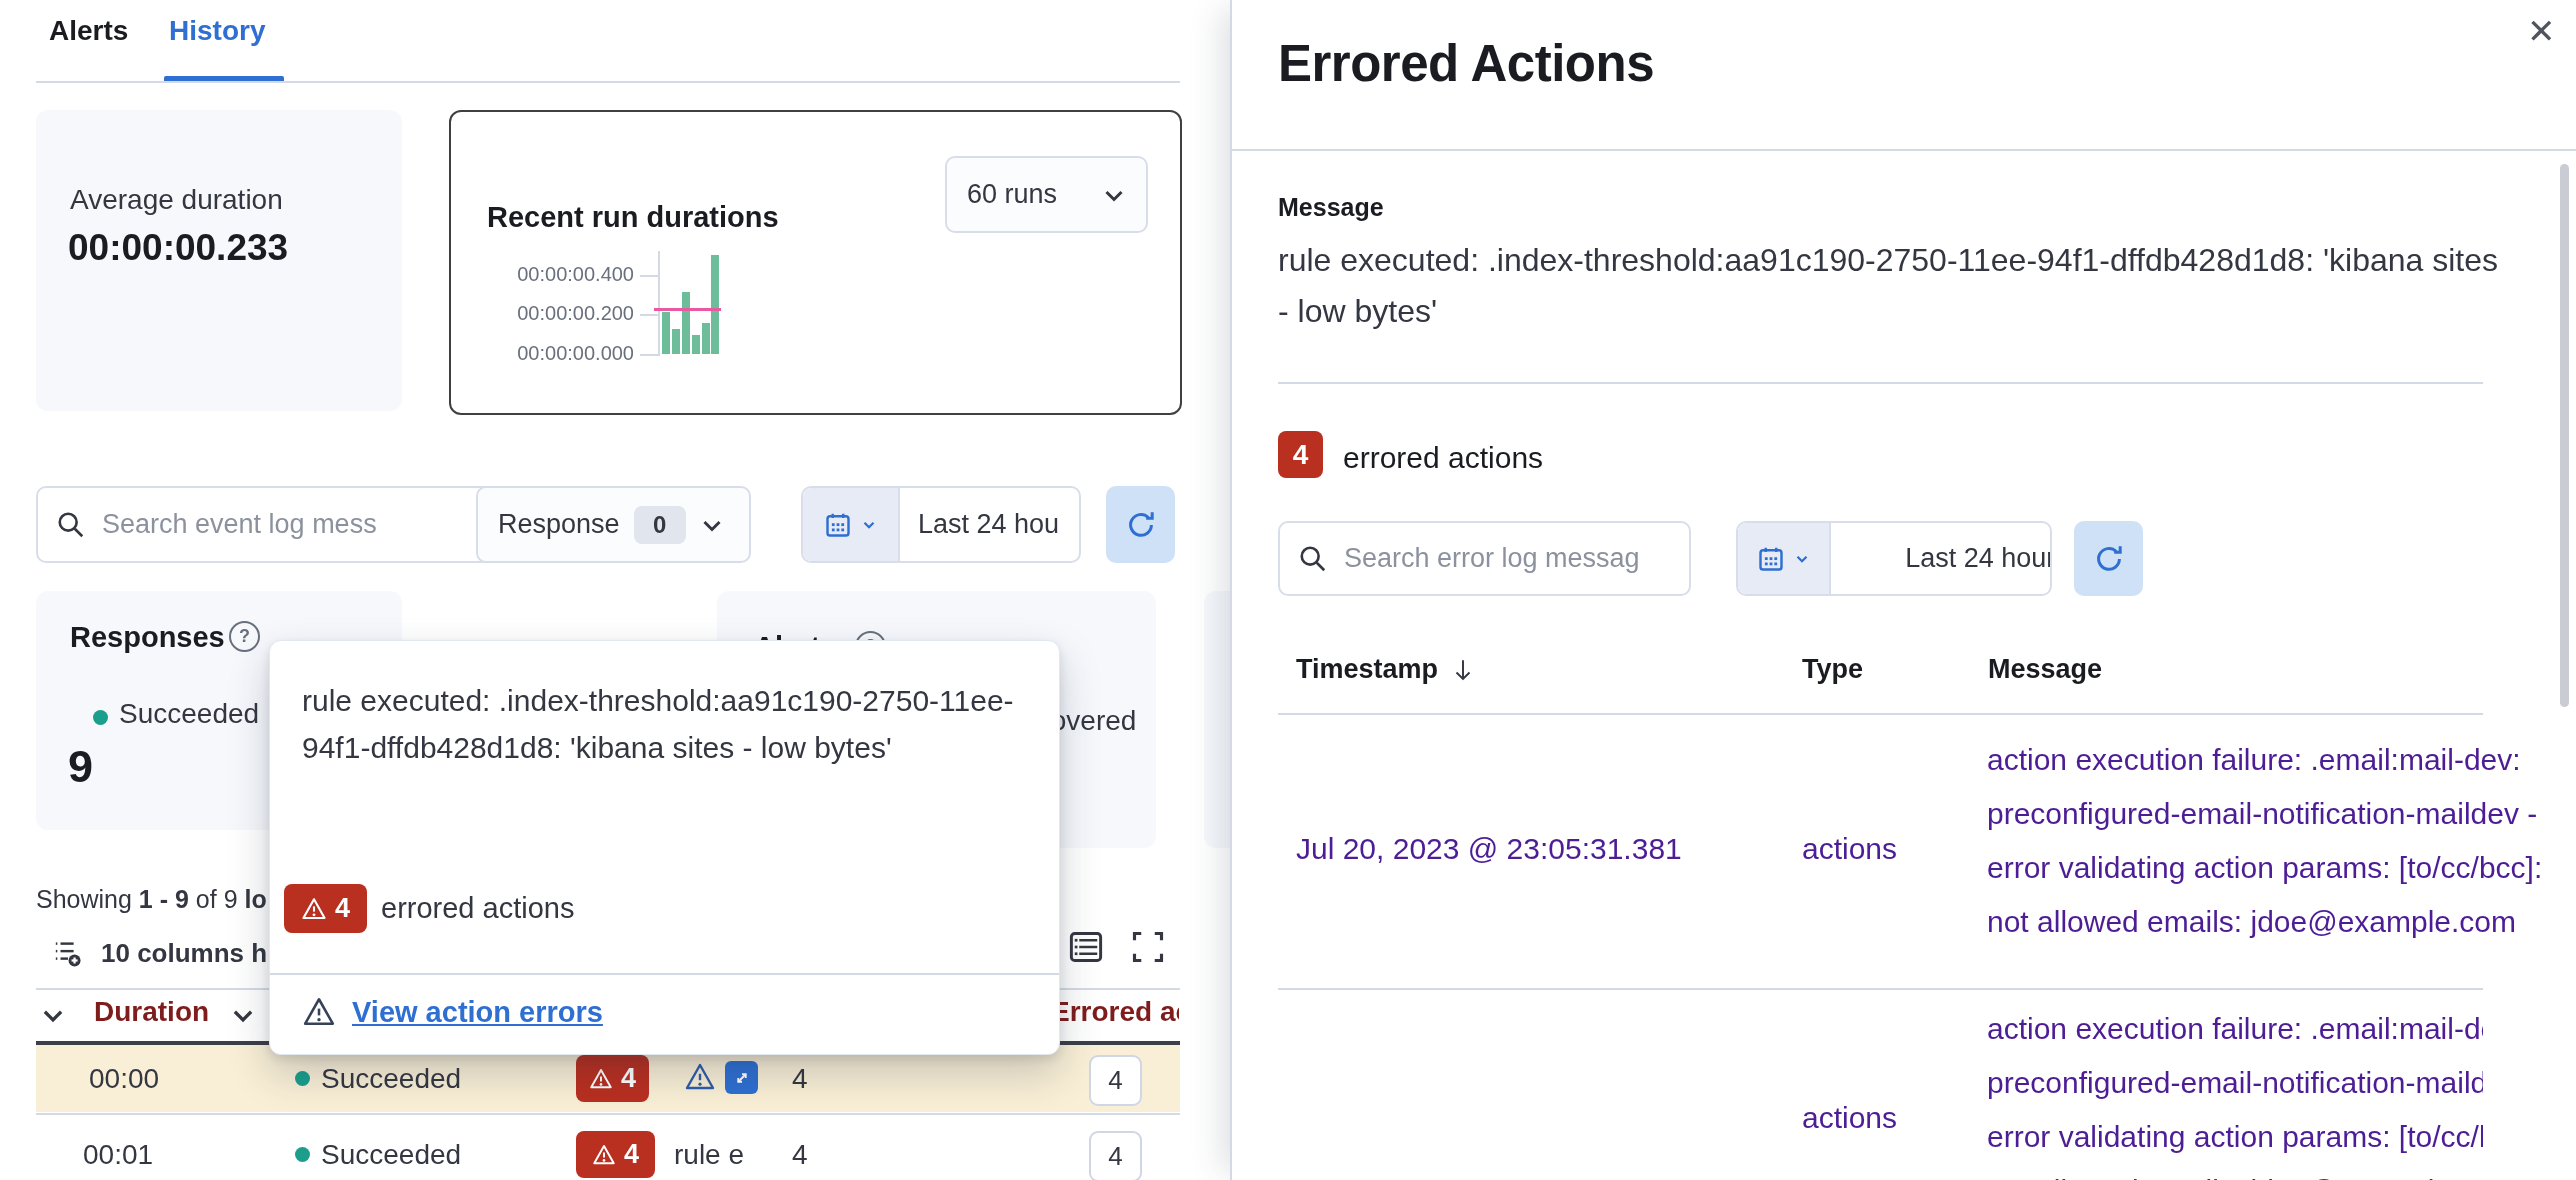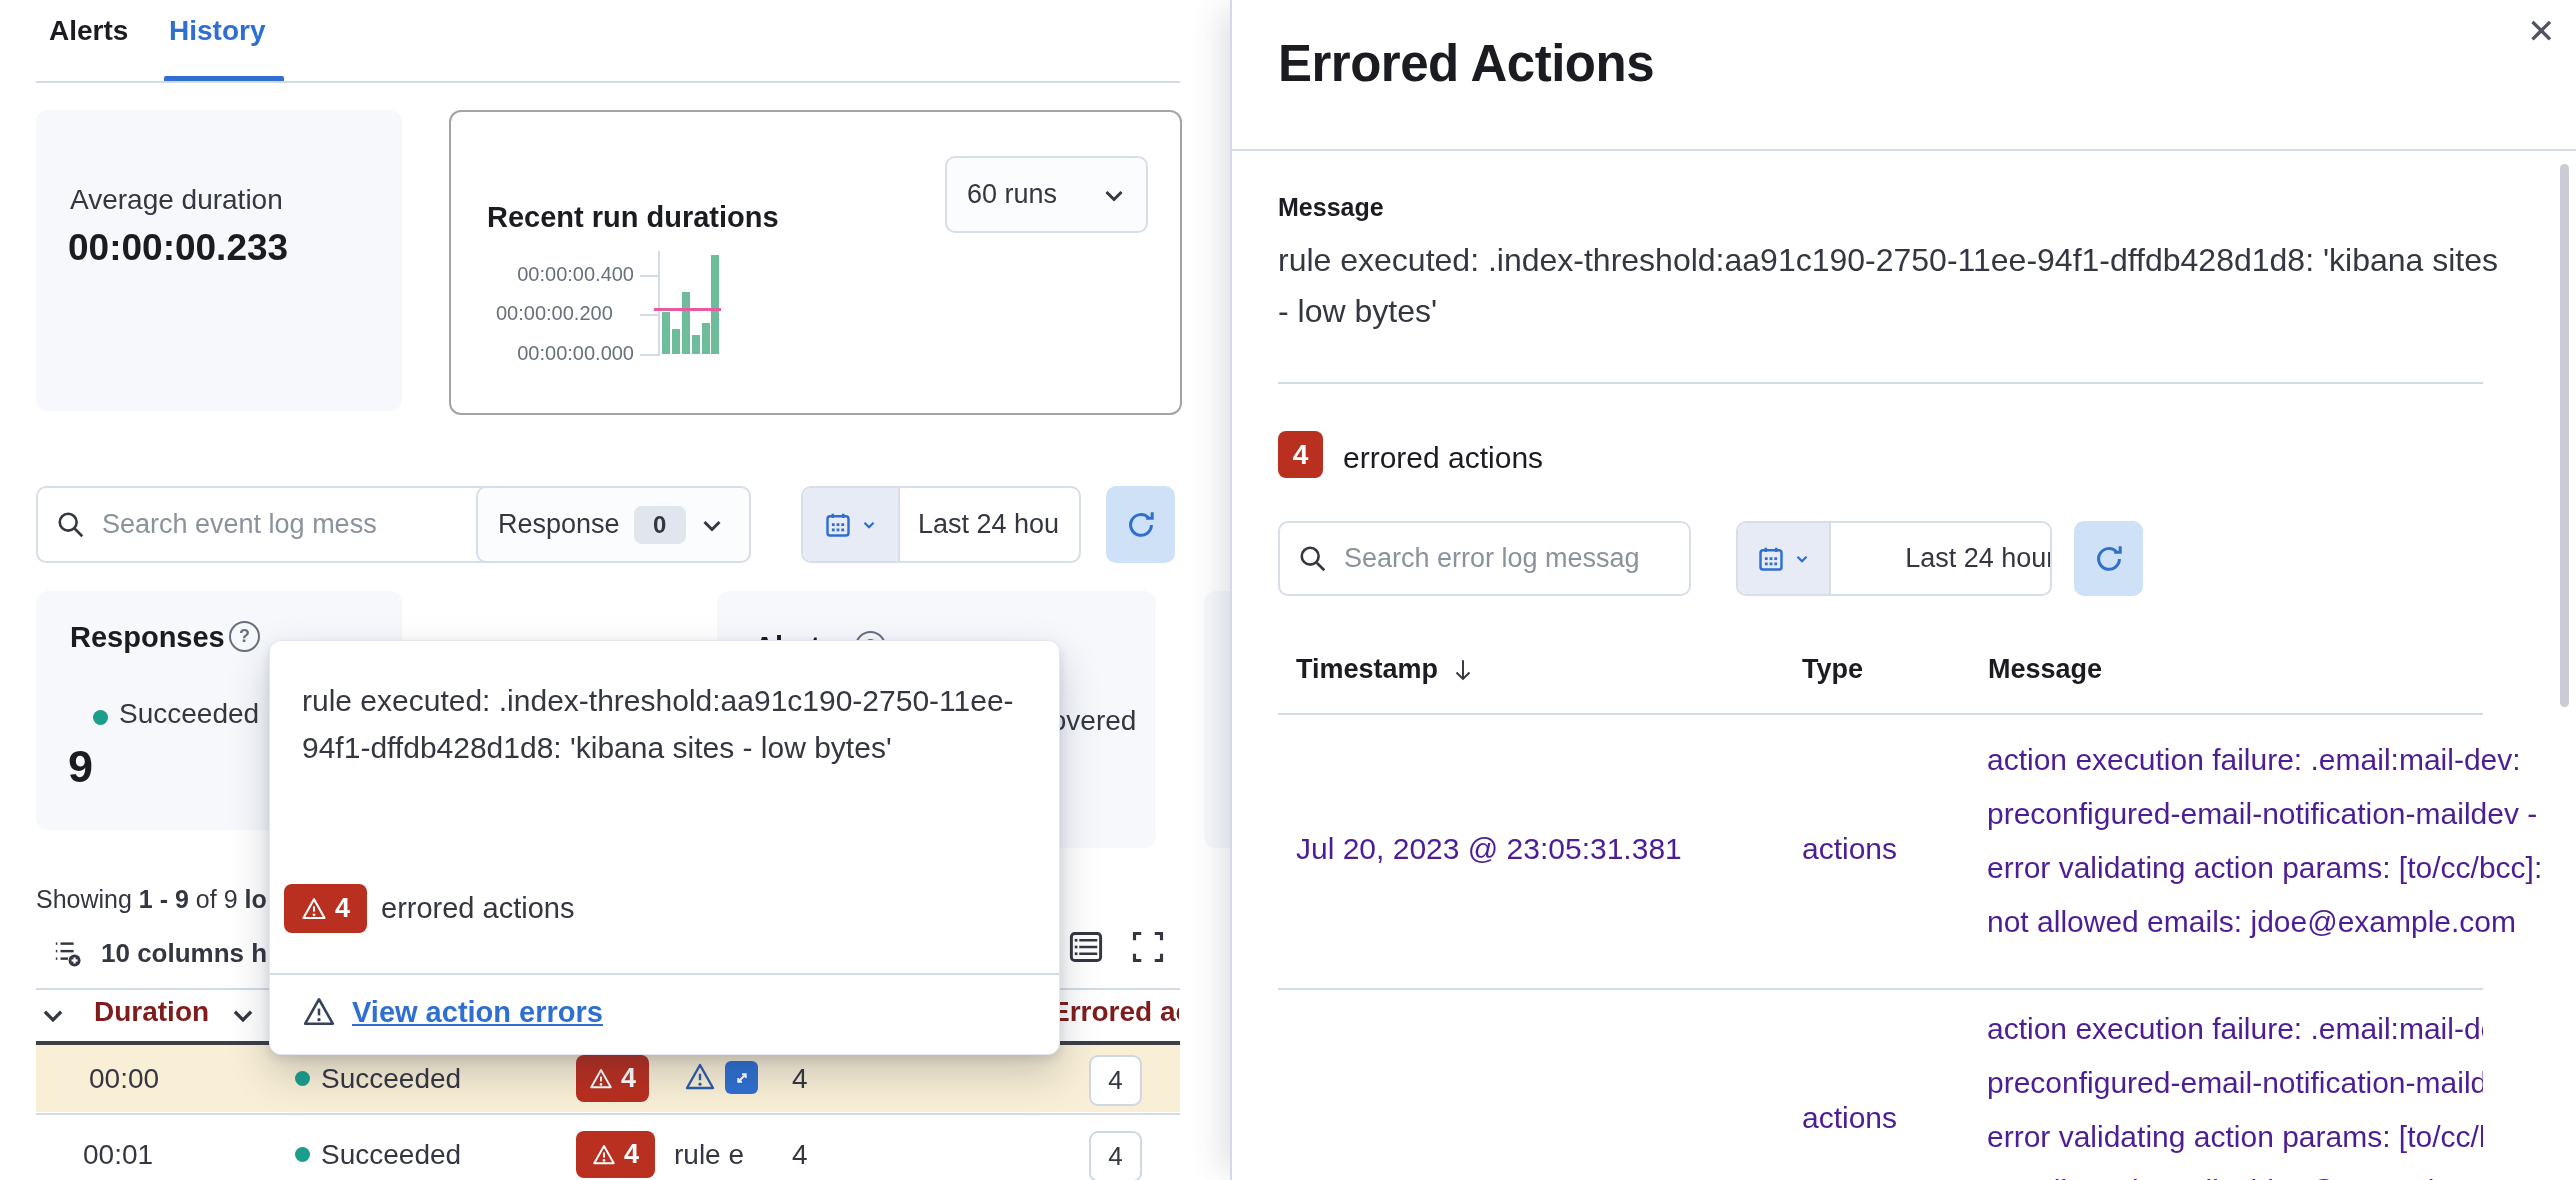--- a/index.html
+++ b/index.html
@@ -6,21 +6,21 @@
   #app{position:relative;width:2576px;height:1181px;overflow:hidden;
        font-family:"Liberation Sans","DejaVu Sans",sans-serif;color:#343741;background:#fff;}
   .abs{position:absolute;}
   .bold{font-weight:bold;}
   
   .tab{font-size:28px;font-weight:bold;}
   .tab-underline{background:var(--primary);height:7px;border-radius:2px;}
   .hline{background:var(--border);height:2px;}
   
   .subcard{background:var(--panel);border-radius:12px;}
-  .outcard{background:#fff;border:2px solid #a3a3a3;border-radius:12px;}
+  .outcard{background:#fff;border:2px solid #404040;border-radius:12px;}
   
   .control{background:#fff;border:2px solid #d8dee9;border-radius:10px;display:flex;align-items:center;box-sizing:border-box;}
   .placeholder{color:#8b919d;font-size:27px;white-space:nowrap;overflow:hidden;}
   .ctl-text{color:#343741;font-size:27px;white-space:nowrap;overflow:hidden;}
   .quickseg{background:var(--quickbg);display:flex;align-items:center;justify-content:center;gap:8px;
             border-right:2px solid #d8dee9;border-radius:8px 0 0 8px;height:100%;}
   .refresh-btn{background:var(--refreshbg);border:none;border-radius:10px;display:flex;align-items:center;justify-content:center;cursor:pointer;}
   .gray-badge{background:var(--badgegray);color:#343741;font-size:24px;font-weight:bold;border-radius:8px;
               min-width:36px;height:38px;display:inline-flex;align-items:center;justify-content:center;padding:0 8px;}
   .red-badge{background:var(--danger);color:#fff;border-radius:8px;display:inline-flex;align-items:center;justify-content:center;
@@ -68,21 +68,21 @@
     <div class="abs control" style="left:494px;top:44px;width:203px;height:77px;padding:0 20px;justify-content:space-between;background:#fbfcfe;">
       <span class="ctl-text">60 runs</span>
       <svg width="24" height="24" viewBox="0 0 16 16">
           <polyline points="3,6 8,11 13,6" class="chev"></polyline>
         </svg>
     </div>
 
     <div class="abs" id="chart" style="left:45px;top:139px;width:415px;height:119px;">
         <div style="position: absolute; right: 277px; top: 91px; width: 138px; text-align: right; font-size: 20px; color: rgb(105, 112, 125);">00:00:00.000</div>
         <div style="position: absolute; left: 144px; top: 103px; width: 18px; height: 2px; background: rgb(211, 218, 230);"></div>
-        <div style="position: absolute; right: 277px; top: 51px; width: 138px; font-size: 20px; color: rgb(105, 112, 125);">00:00:00.200</div>
+        <div style="position: absolute; right: 277px; top: 51px; width: 138px; text-align: right; font-size: 20px; color: rgb(105, 112, 125);">00:00:00.200</div>
         <div style="position: absolute; left: 144px; top: 63px; width: 18px; height: 2px; background: rgb(211, 218, 230);"></div>
         <div style="position: absolute; right: 277px; top: 12px; width: 138px; text-align: right; font-size: 20px; color: rgb(105, 112, 125);">00:00:00.400</div>
         <div style="position: absolute; left: 144px; top: 24px; width: 18px; height: 2px; background: rgb(211, 218, 230);"></div>
         <div style="position: absolute; left: 162px; top: 0px; width: 2px; height: 105px; background: rgb(211, 218, 230);"></div>
         <div style="position: absolute; left: 166px; top: 61px; width: 8px; height: 42px; background: var(--bar);"></div>
         <div style="position: absolute; left: 176px; top: 78px; width: 8px; height: 25px; background: var(--bar);"></div>
         <div style="position: absolute; left: 186px; top: 41px; width: 8px; height: 62px; background: var(--bar);"></div>
         <div style="position: absolute; left: 196px; top: 84px; width: 8px; height: 19px; background: var(--bar);"></div>
         <div style="position: absolute; left: 206px; top: 72px; width: 8px; height: 31px; background: var(--bar);"></div>
         <div style="position: absolute; left: 215px; top: 4px; width: 8px; height: 99px; background: var(--bar);"></div>

